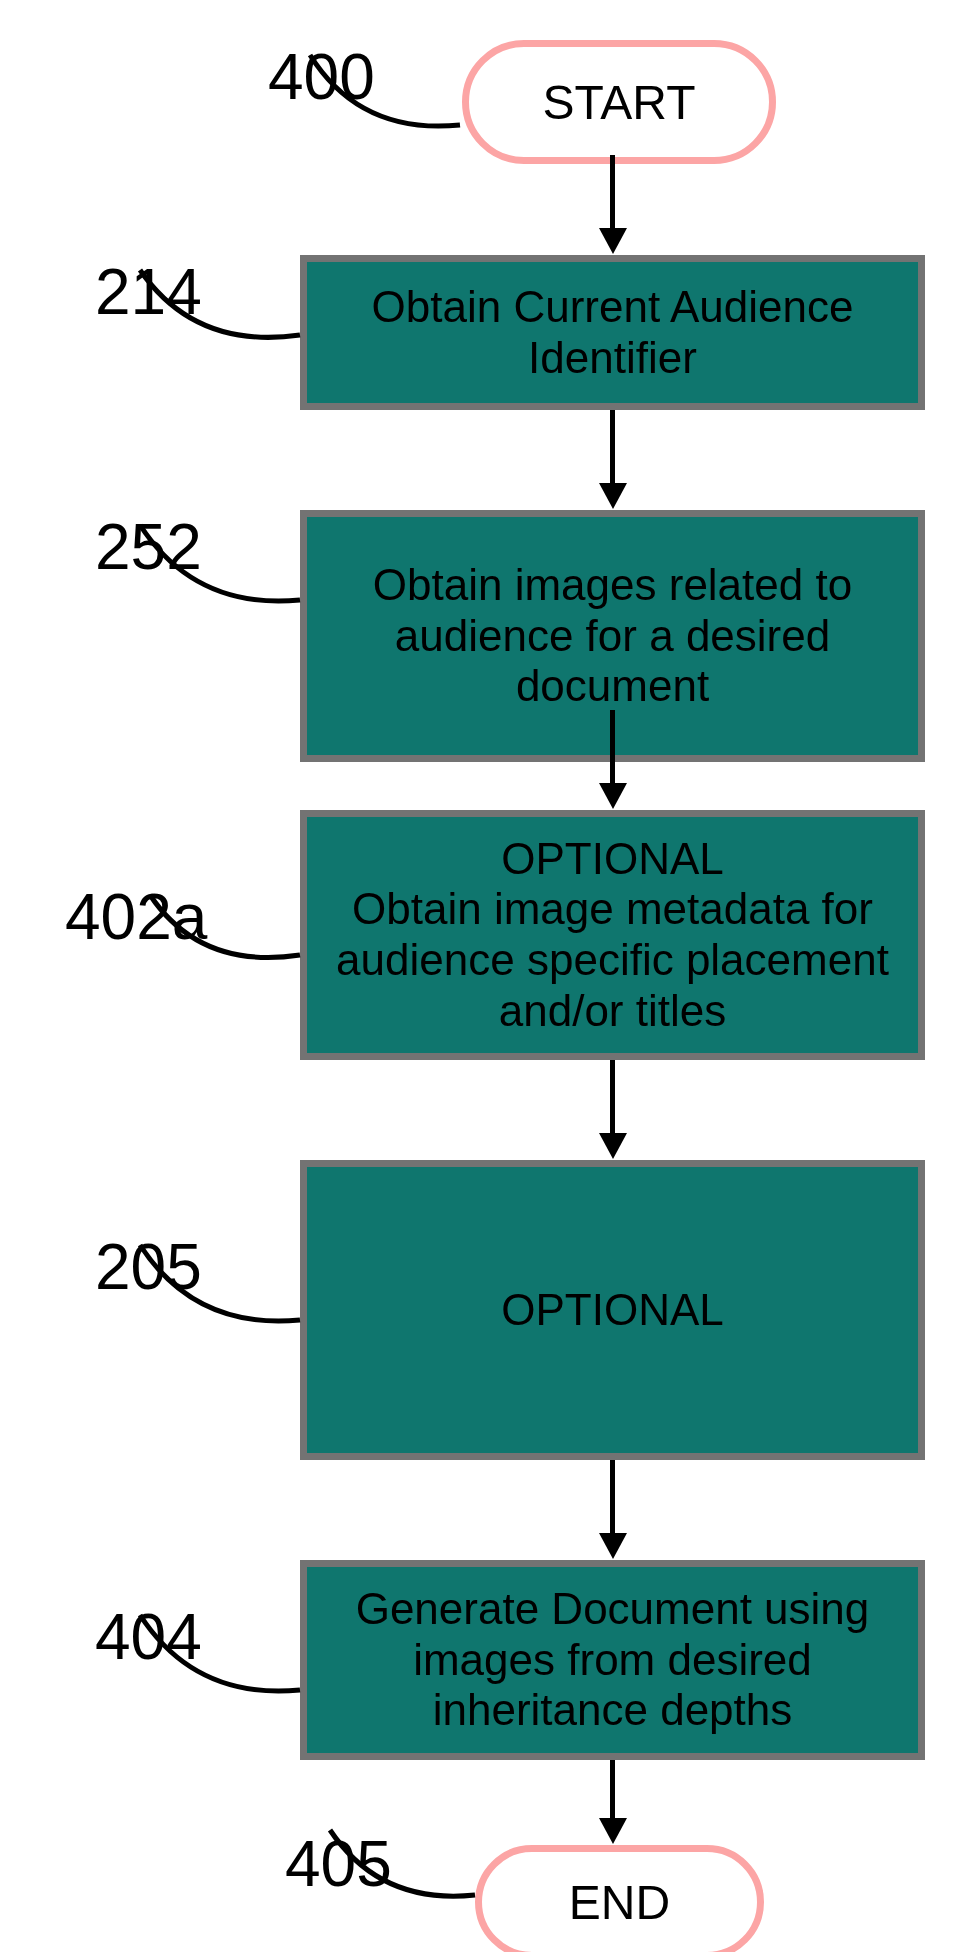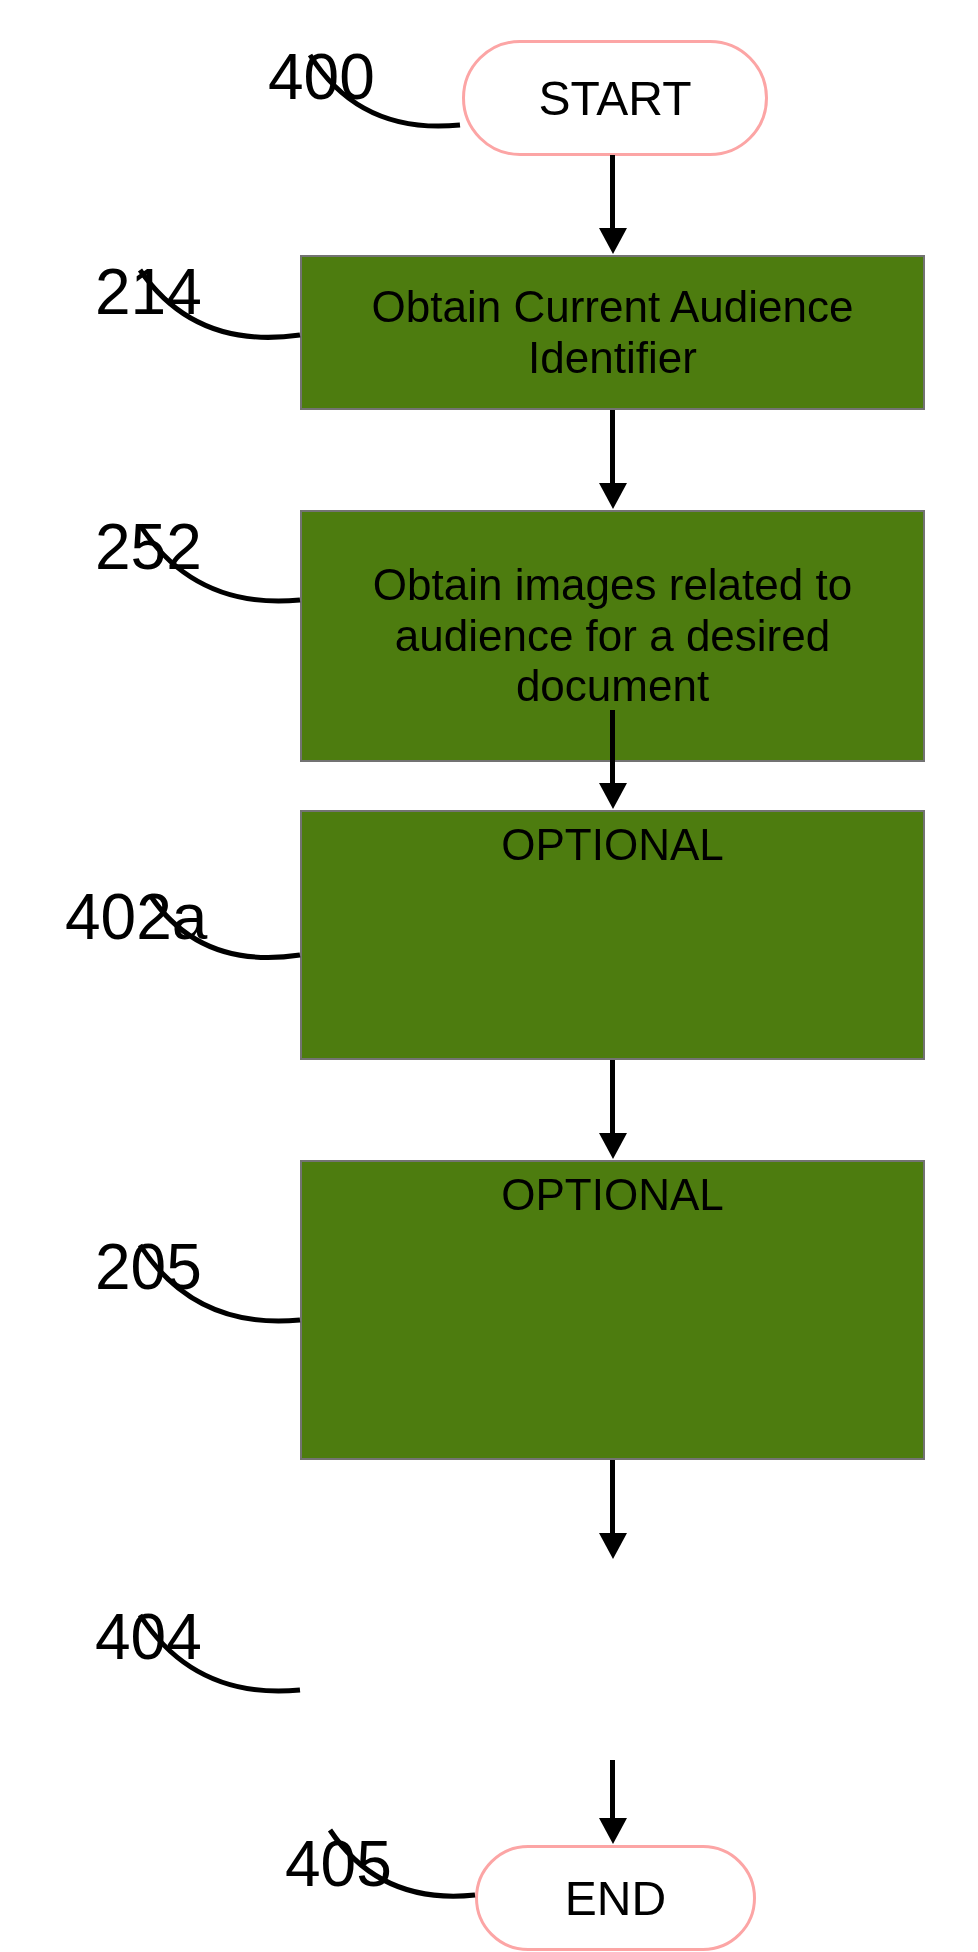--- a/index.html
+++ b/index.html
@@ -9,38 +9,38 @@
     font-family: Arial, Helvetica, sans-serif;
   }
   .canvas {
     position: relative;
     width: 978px;
     height: 1952px;
     background: #fff;
   }
   .terminator {
     position: absolute;
-    border: 3px solid #fca5a5;
+    border: 7px solid #fca5a5;
     border-radius: 999px;
     display: flex;
     align-items: center;
     justify-content: center;
     font-size: 48px;
     font-weight: 400;
     background: #fff;
   }
   .process {
     position: absolute;
-    border: 2px solid #737373;
+    border: 7px solid #737373;
     display: flex;
     align-items: center;
-    justify-content: flex-start;
+    justify-content: center;
     text-align: center;
     font-size: 44px;
-    background: #4d7c0f;
+    background: #0f766e;
     line-height: 1.15;
     padding: 8px 10px;
     box-sizing: border-box;
   }
   .label {
     position: absolute;
     font-size: 64px;
     color: #000;
   }
   .arrow-line {
@@ -94,40 +94,44 @@
   <div class="label" style="left:95px; top:510px;">252</div>
   <svg class="leader-svg" style="left:140px; top:525px;" width="165" height="100">
     <path d="M0 0 Q 55 85 160 75" stroke="#000" stroke-width="5" fill="none"></path>
   </svg>
 
   <div class="arrow-line" style="left:610px; top:710px; height:75px;"></div>
   <div class="arrow-head" style="left:599px; top:783px;"></div>
 
   <div class="process" style="left:300px; top:810px; width:625px; height:250px; flex-direction:column;">
     <div>OPTIONAL</div>
+    <div>Obtain image metadata for audience specific placement and/or titles</div>
   </div>
   <div class="label" style="left:65px; top:880px;">402a</div>
   <svg class="leader-svg" style="left:150px; top:895px;" width="155" height="90">
     <path d="M0 0 Q 50 75 150 60" stroke="#000" stroke-width="5" fill="none"></path>
   </svg>
 
   <div class="arrow-line" style="left:610px; top:1060px; height:75px;"></div>
   <div class="arrow-head" style="left:599px; top:1133px;"></div>
 
   <div class="process" style="left:300px; top:1160px; width:625px; height:300px; flex-direction:column;">
     <div>OPTIONAL</div>
   </div>
   <div class="label" style="left:95px; top:1230px;">205</div>
   <svg class="leader-svg" style="left:140px; top:1245px;" width="165" height="100">
     <path d="M0 0 Q 55 85 160 75" stroke="#000" stroke-width="5" fill="none"></path>
   </svg>
 
   <div class="arrow-line" style="left:610px; top:1460px; height:75px;"></div>
   <div class="arrow-head" style="left:599px; top:1533px;"></div>
 
+  <div class="process" style="left:300px; top:1560px; width:625px; height:200px;">
+    <span>Generate Document using images from desired inheritance depths</span>
+  </div>
   <div class="label" style="left:95px; top:1600px;">404</div>
   <svg class="leader-svg" style="left:140px; top:1615px;" width="165" height="100">
     <path d="M0 0 Q 55 85 160 75" stroke="#000" stroke-width="5" fill="none"></path>
   </svg>
 
   <div class="arrow-line" style="left:610px; top:1760px; height:60px;"></div>
   <div class="arrow-head" style="left:599px; top:1818px;"></div>
 
   <div class="terminator" style="left:475px; top:1845px; width:275px; height:100px;">
     <span>END</span>

